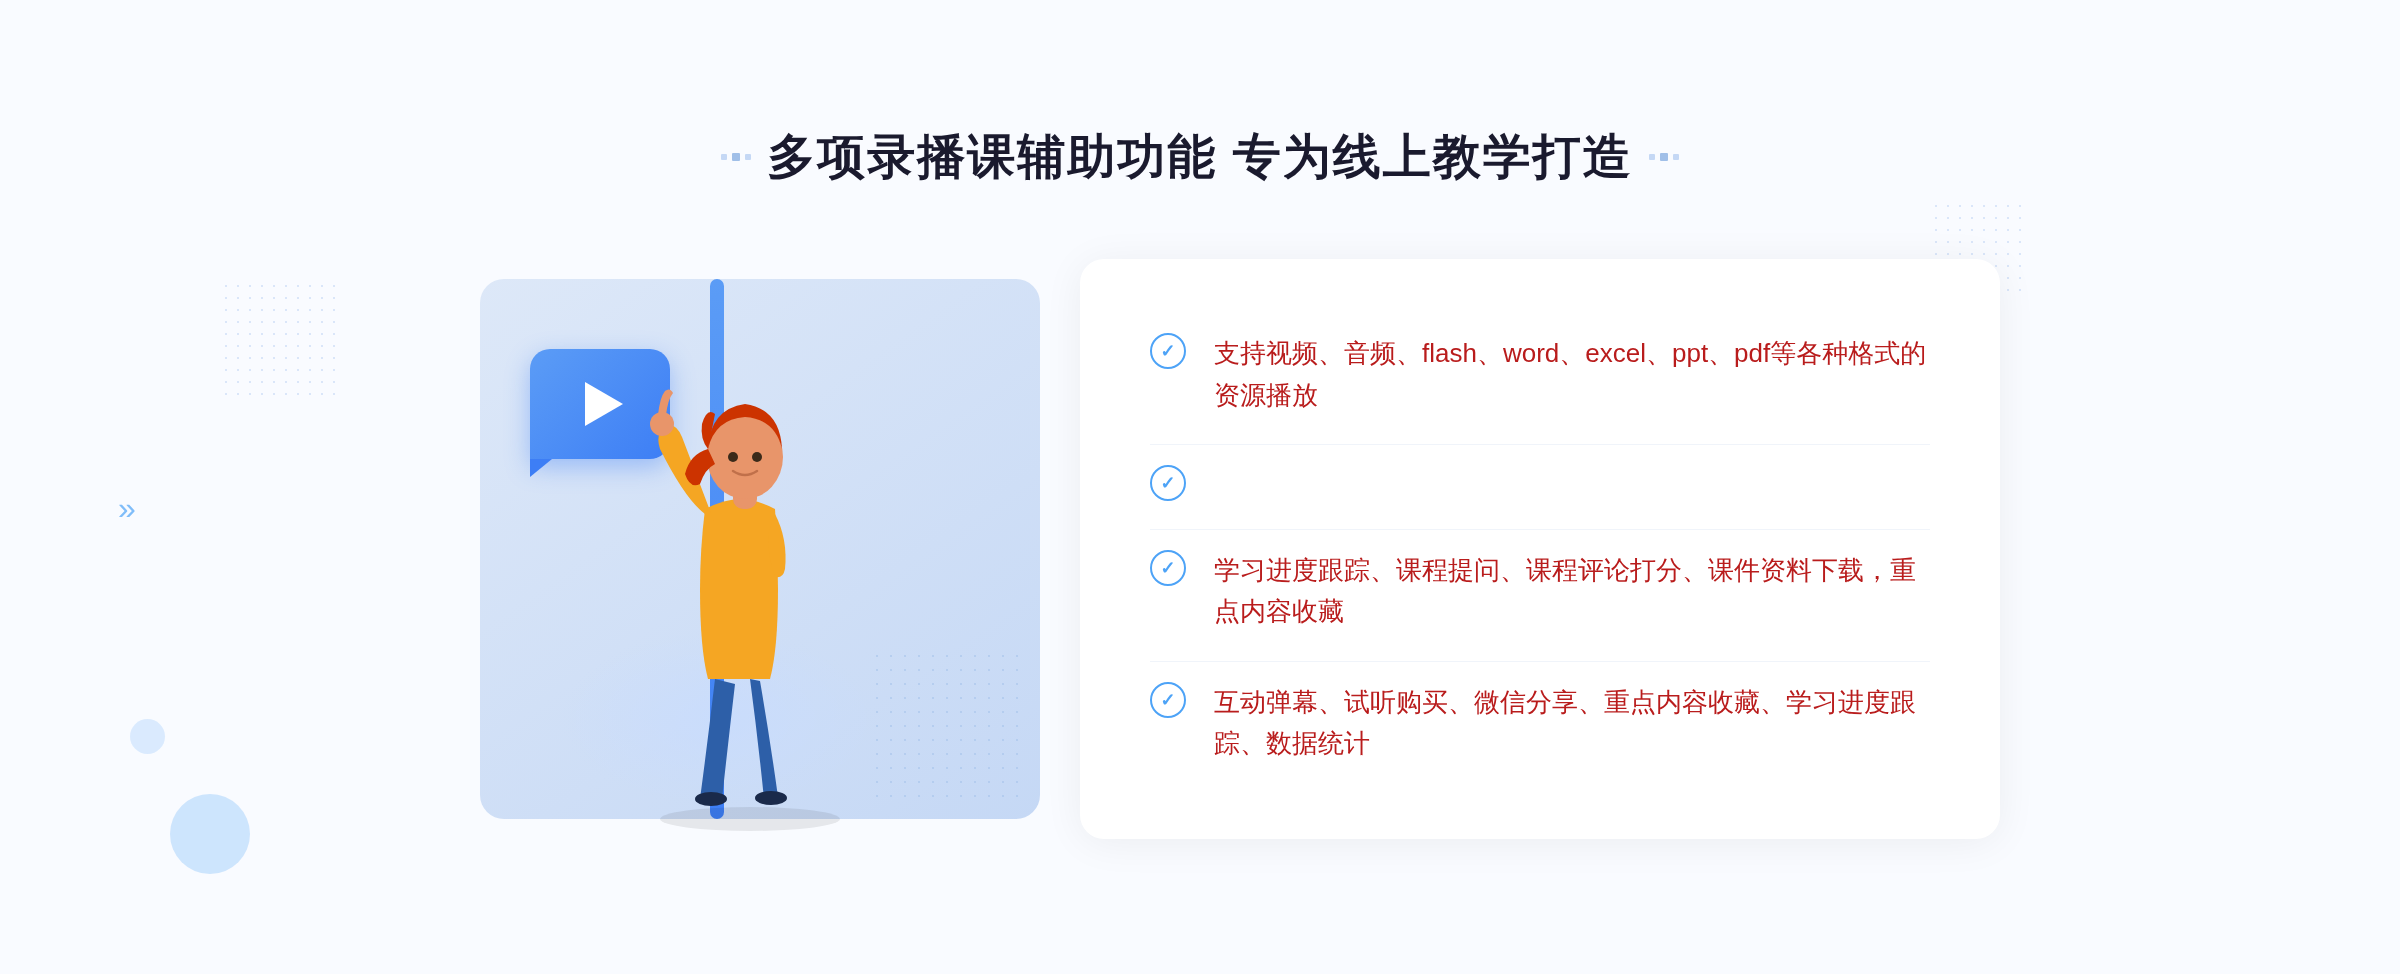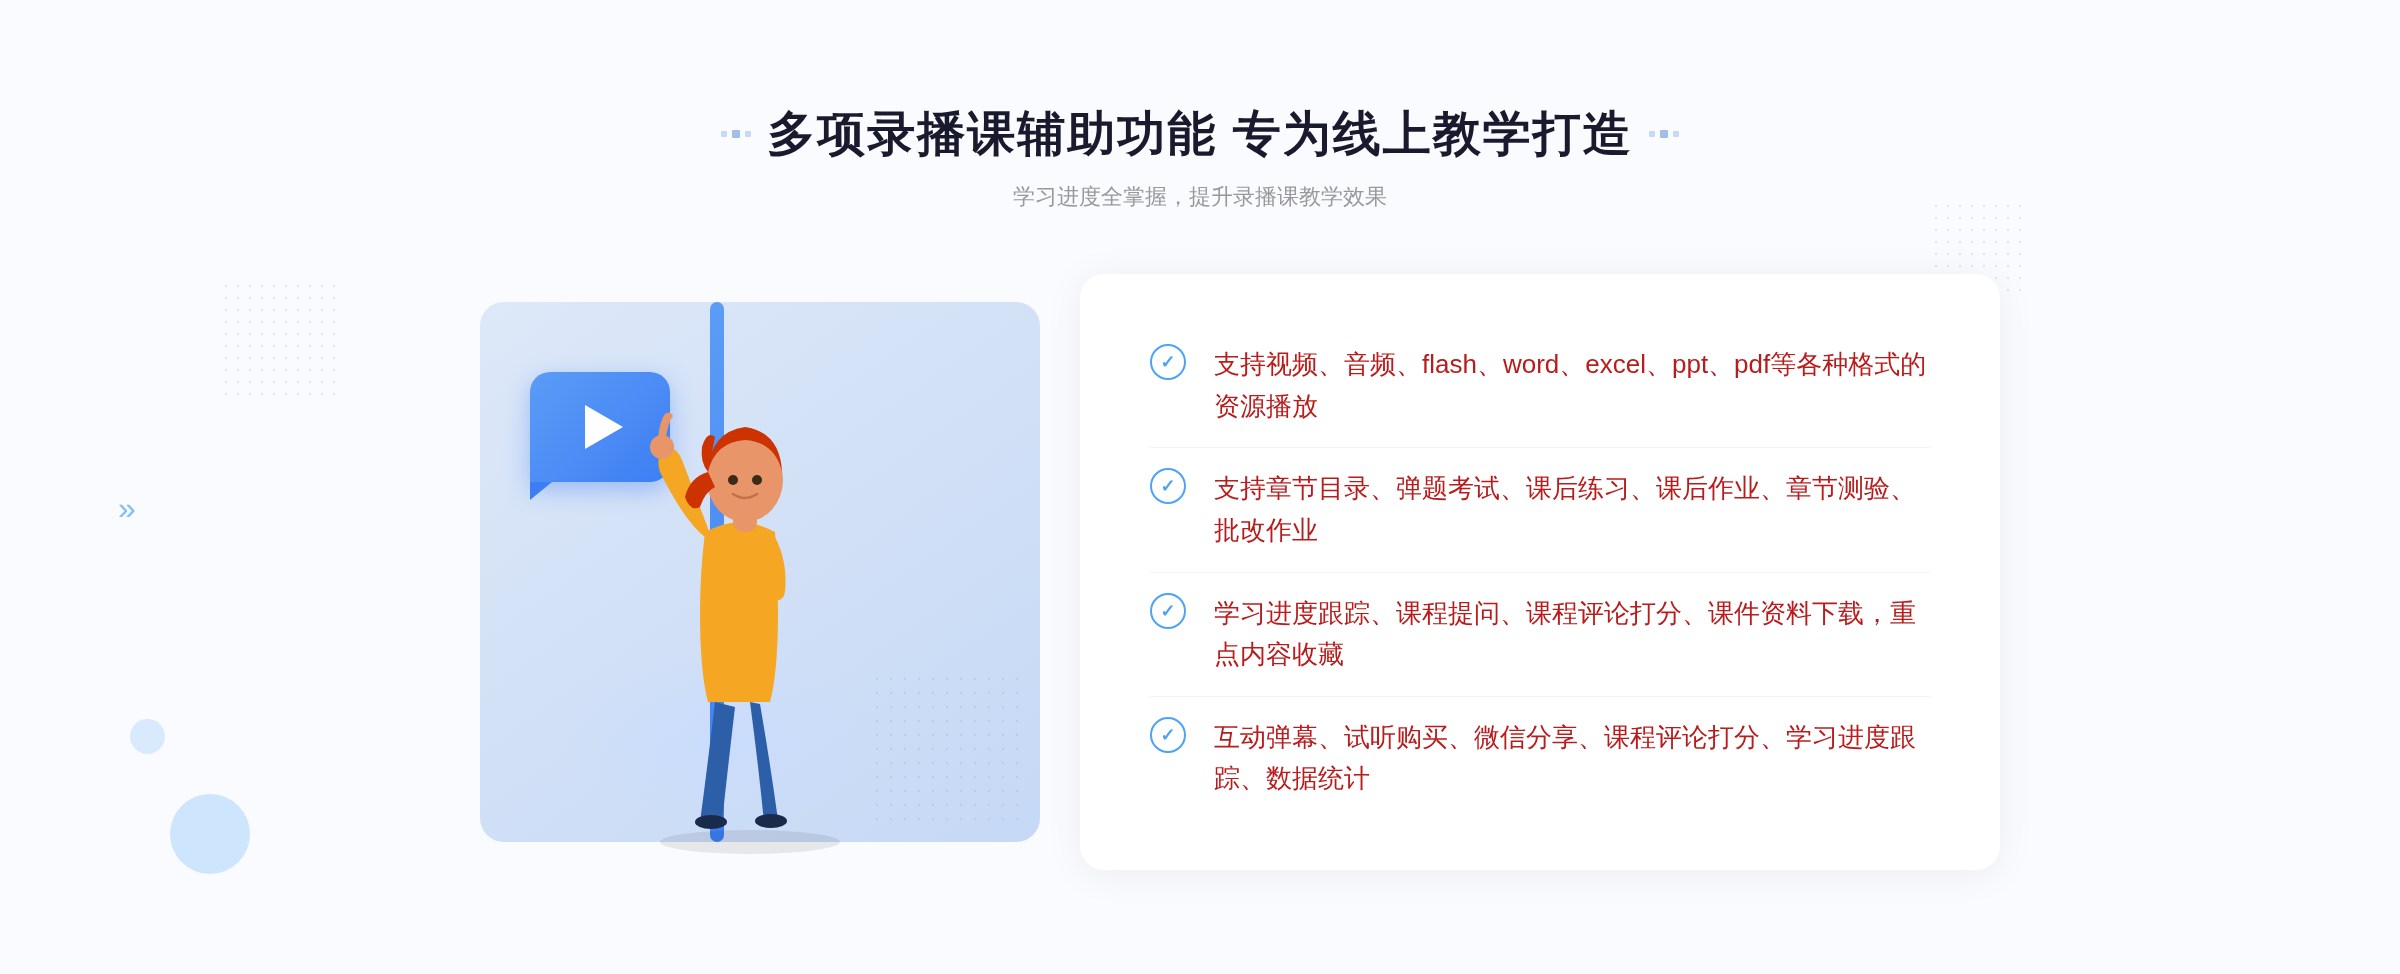--- a/index.html
+++ b/index.html
@@ -359,21 +359,20 @@
         <div class="title-dot-lg"></div>
         <div class="title-dot"></div>
       </div>
       <h1 class="page-title">多项录播课辅助功能 专为线上教学打造</h1>
       <div class="title-dots">
         <div class="title-dot"></div>
         <div class="title-dot-lg"></div>
         <div class="title-dot"></div>
       </div>
     </div>
-    <p class="page-subtitle">学习进度全掌握，提升录播课教学效果</p>
   </div>
 
   <div class="main-content">
 
     <div class="image-panel">
       <div class="bg-card">
         <div class="bg-card-inner-dots"></div>
       </div>
 
       <div class="vertical-bar"></div>
@@ -429,32 +428,31 @@
         <div class="check-circle">
           <span class="check-mark">✓</span>
         </div>
         <span class="feature-text">支持视频、音频、flash、word、excel、ppt、pdf等各种格式的资源播放</span>
       </div>
 
       <div class="feature-item">
         <div class="check-circle">
           <span class="check-mark">✓</span>
         </div>
-        <span class="feature-text">支持章节目录、弹题考试、课后练习、课后作业、章节测验、批改作业</span>
       </div>
 
       <div class="feature-item">
         <div class="check-circle">
           <span class="check-mark">✓</span>
         </div>
         <span class="feature-text">学习进度跟踪、课程提问、课程评论打分、课件资料下载，重点内容收藏</span>
       </div>
 
       <div class="feature-item">
         <div class="check-circle">
           <span class="check-mark">✓</span>
         </div>
-        <span class="feature-text">互动弹幕、试听购买、微信分享、课程评论打分、学习进度跟踪、数据统计</span>
+        <span class="feature-text">互动弹幕、试听购买、微信分享、重点内容收藏、学习进度跟踪、数据统计</span>
       </div>
 
     </div>
   </div>
 </div>
 
 </body></html>

